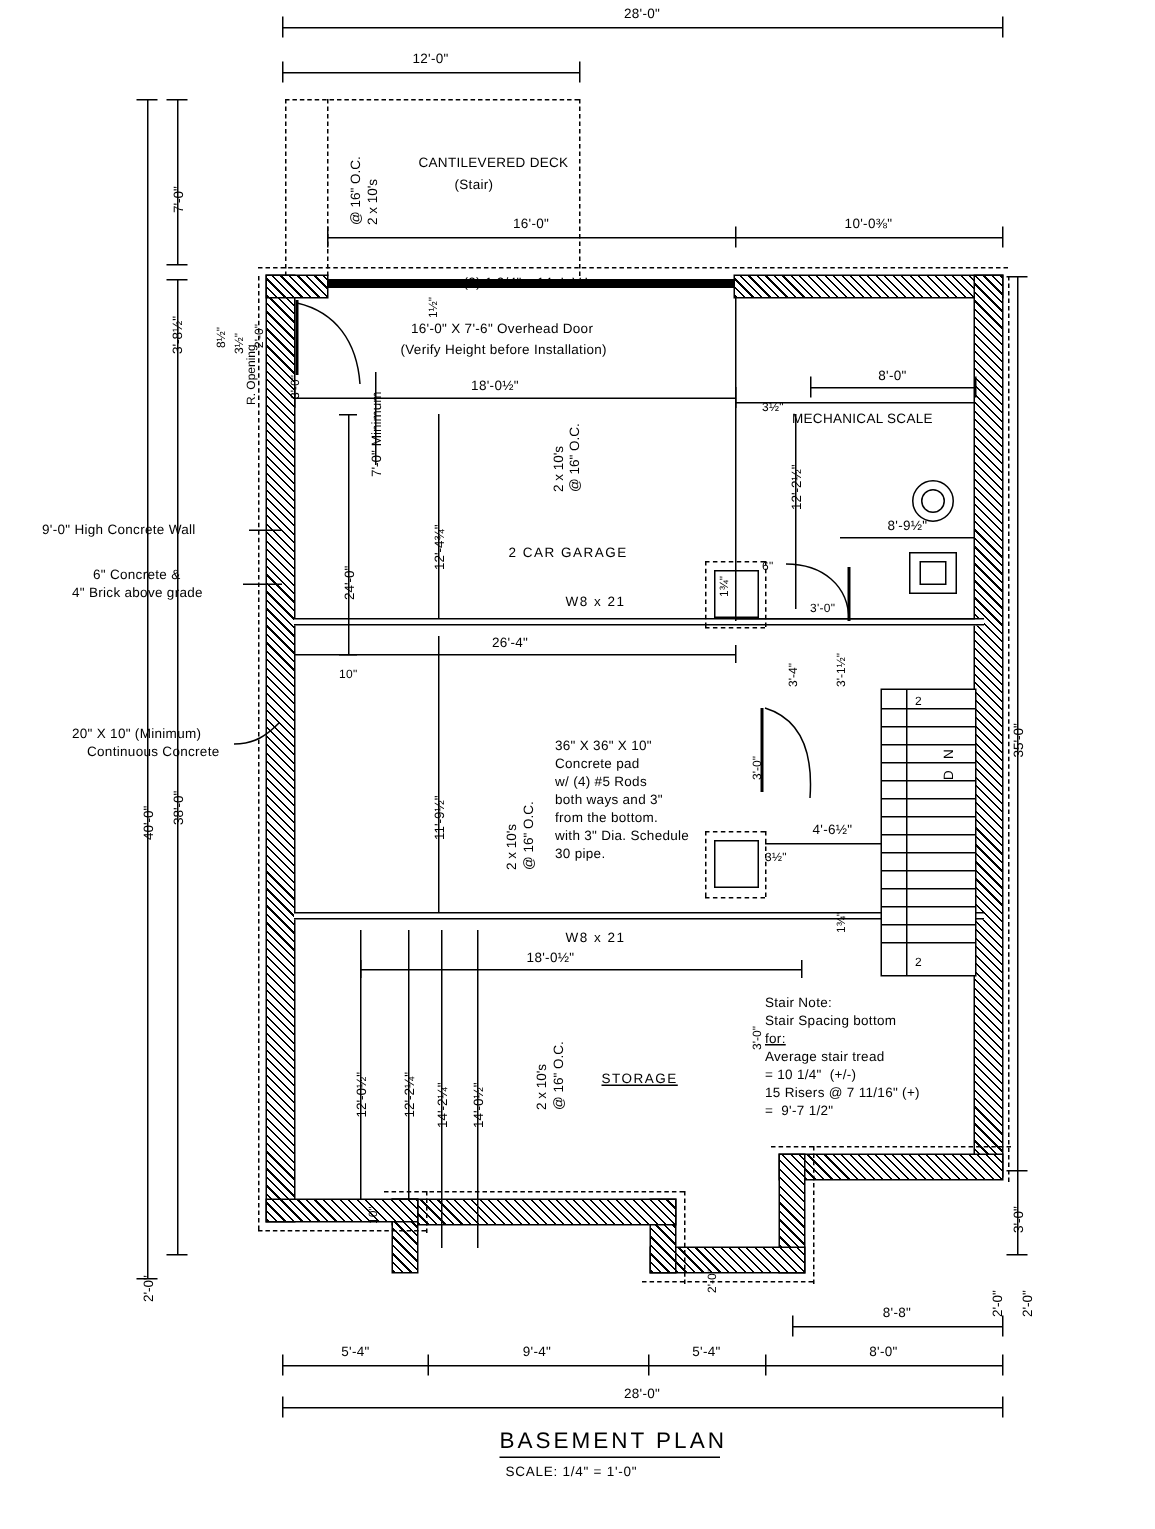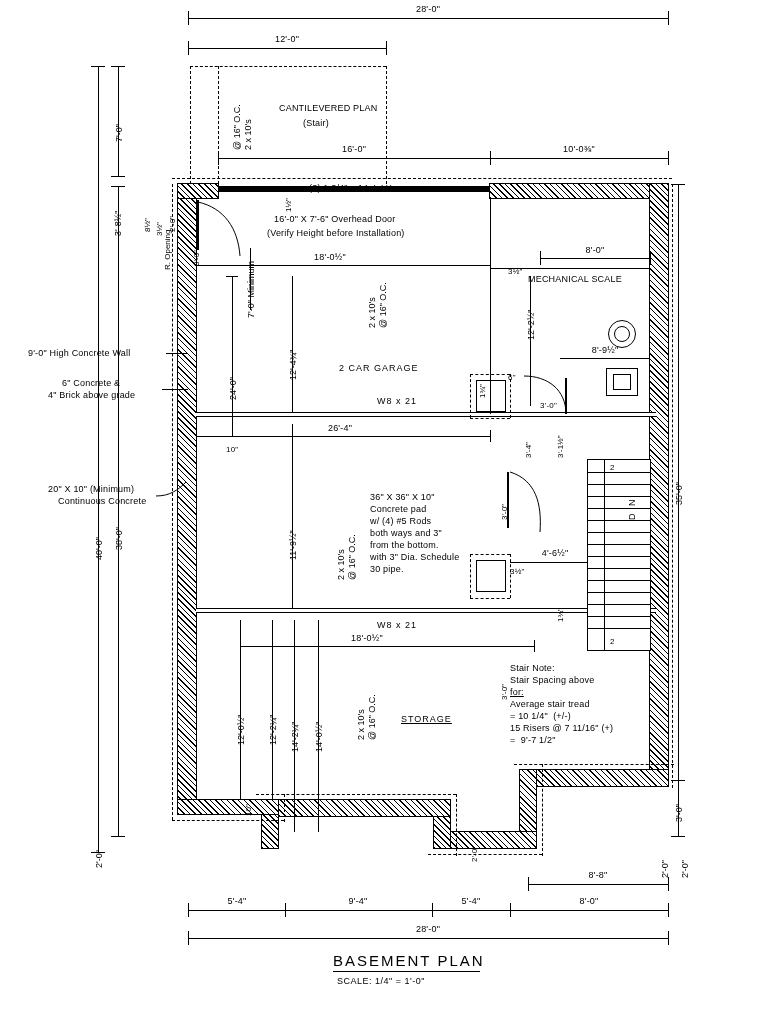--- a/index.html
+++ b/index.html
@@ -135,21 +135,21 @@
   <div class="dash-v" style="left:284px;top:794px;height:28px;"></div>
   <div class="dash-v" style="left:456px;top:794px;height:62px;"></div>
   <div class="dash-v" style="left:542px;top:764px;height:92px;"></div>
   <div class="dash-h" style="left:172px;top:178px;width:500px;"></div>
 
   <div class="dash-v" style="left:190px;top:66px;height:118px;"></div>
   <div class="dash-v" style="left:386px;top:66px;height:118px;"></div>
   <div class="dash-h" style="left:190px;top:66px;width:196px;"></div>
   <div class="dash-v" style="left:218px;top:66px;height:118px;"></div>
 
-  <div class="lbl" style="left:279px;top:103px;font-size:9px;">CANTILEVERED PLAN</div>
+  <div class="lbl" style="left:279px;top:103px;font-size:9px;">CANTILEVERED DECK</div>
   <div class="lbl" style="left:303px;top:118px;">(Stair)</div>
   <div class="vtext" style="left:243px;top:150px;">2 x 10's</div>
   <div class="vtext" style="left:232px;top:150px;">@ 16" O.C.</div>
 
   <div class="lbl" style="left:309px;top:183px;">(3) 1 3/4" x 14  L.V.L.</div>
   <div class="lbl" style="left:274px;top:214px;">16'-0" X 7'-6" Overhead Door</div>
   <div class="lbl" style="left:267px;top:228px;">(Verify Height before Installation)</div>
 
   <div class="vtext small" style="left:284px;top:212px;">1½"</div>
 
@@ -275,21 +275,21 @@
   <div class="stepline" style="left:588px;top:604px;width:62px;"></div>
   <div class="stepline" style="left:588px;top:616px;width:62px;"></div>
   <div class="stepline" style="left:588px;top:628px;width:62px;"></div>
   <div class="ln v" style="left:604px;top:460px;height:190px;"></div>
   <div class="vtext" style="left:627px;top:520px;">D</div>
   <div class="vtext" style="left:627px;top:506px;">N</div>
   <div class="lbl small" style="left:610px;top:462px;">2</div>
   <div class="lbl small" style="left:610px;top:636px;">2</div>
 
   <div class="lbl" style="left:510px;top:663px;">Stair Note:</div>
-  <div class="lbl" style="left:510px;top:675px;">Stair Spacing above</div>
+  <div class="lbl" style="left:510px;top:675px;">Stair Spacing bottom</div>
   <div class="lbl" style="left:510px;top:687px;text-decoration:underline;">for:</div>
   <div class="lbl" style="left:510px;top:699px;">Average stair tread</div>
   <div class="lbl" style="left:510px;top:711px;">= 10 1/4"  (+/-)</div>
   <div class="lbl" style="left:510px;top:723px;">15 Risers @ 7 11/16" (+)</div>
   <div class="lbl" style="left:510px;top:735px;">=  9'-7 1/2"</div>
 
   <div class="lbl und" style="left:401px;top:714px;letter-spacing:1px;">STORAGE</div>
 
   <div class="ln v" style="left:232px;top:276px;height:160px;"></div>
   <div class="ln h" style="left:226px;top:276px;width:12px;"></div>

